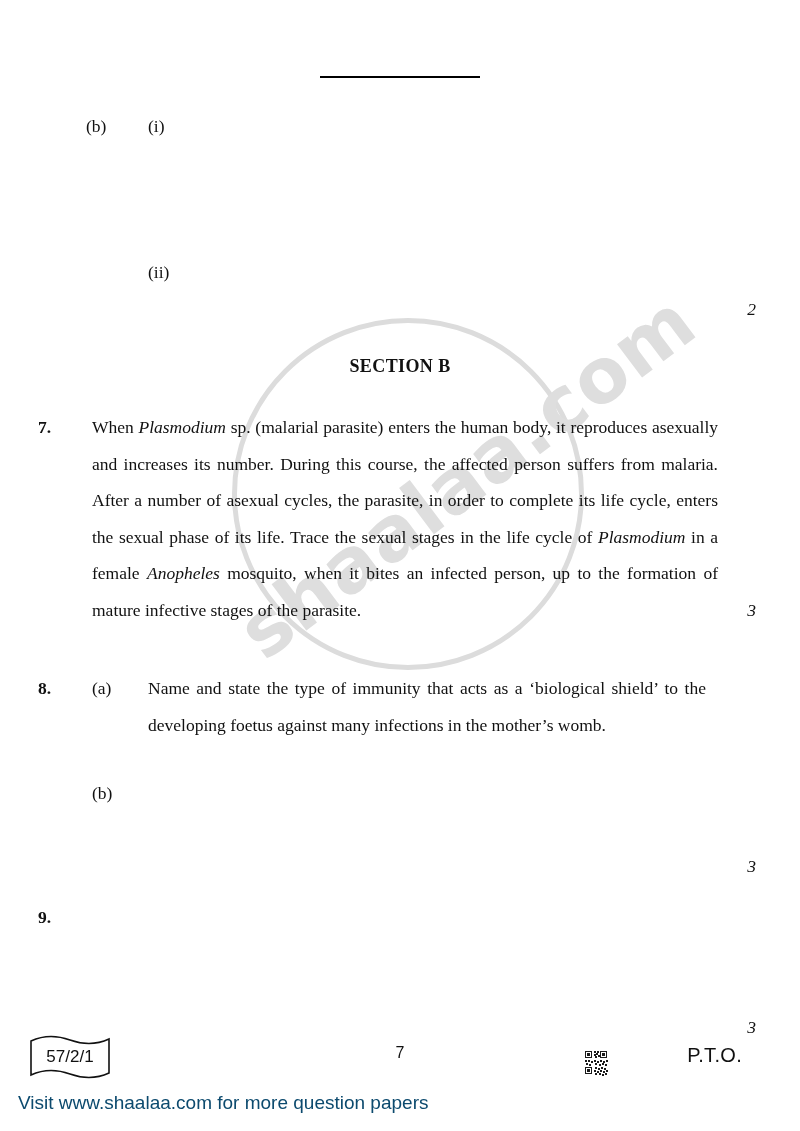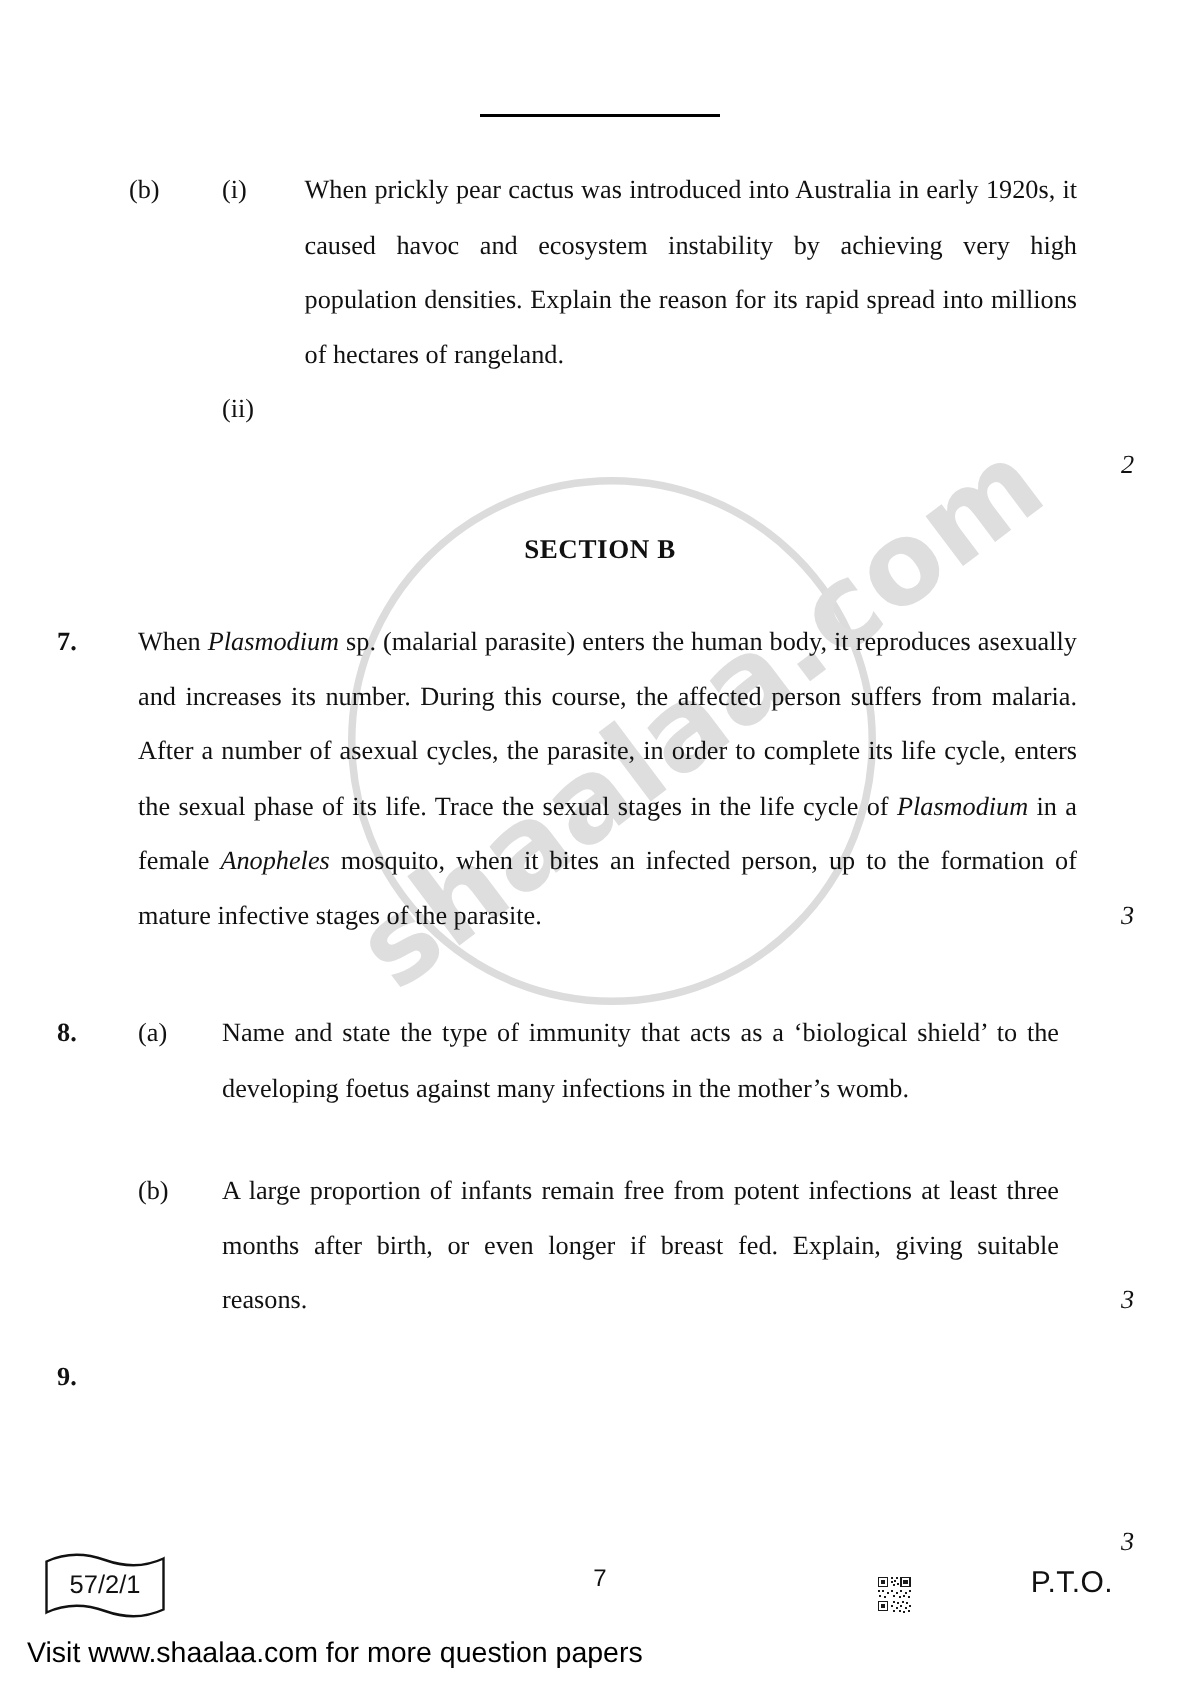--- a/index.html
+++ b/index.html
@@ -165,38 +165,37 @@
     font-family: "Liberation Sans", sans-serif;
     font-size: 20px;
     letter-spacing: 0.3px;
   }
   #site-footer {
     position: absolute;
     left: 18px;
     top: 1092px;
     font-family: "Liberation Sans", "DejaVu Sans", sans-serif;
     font-size: 19px;
-    color: #000000;
+    color: #0c4a6e;
     z-index: 3;
   }
 </style>
 </head>
 <body>
 
 <div id="watermark"></div>
 <div id="watermark-text">shaalaa.com</div>
 
 <div id="page">
 
   <div id="top-rule"></div>
 
   <div class="qblock" style="top:108px;">
     <span class="marker" style="left:86px;">(b)</span>
     <span class="marker" style="left:148px;">(i)</span>
-    <div class="bodytext ind-203">When prickly pear cactus was introduced into Australia in early 1920s, it caused havoc and ecosystem instability by achieving very high population densities. Explain the reason for its rapid spread into millions of hectares of rangeland.</div>
   </div>
 
   <div class="qblock" style="top:254px;">
     <span class="marker" style="left:148px;">(ii)</span>
     <span class="marks" style="top:36.5px;">2</span>
   </div>
 
   <div id="section-b">SECTION B</div>
 
   <div class="qblock" style="top:409px;">
@@ -206,21 +205,20 @@
   </div>
 
   <div class="qblock" style="top:670px;">
     <span class="marker bold" style="left:38px;">8.</span>
     <span class="marker" style="left:92px;">(a)</span>
     <div class="bodytext ind-148">Name and state the type of immunity that acts as a ‘biological shield’ to the developing foetus against many infections in the mother’s womb.</div>
   </div>
 
   <div class="qblock" style="top:775px;">
     <span class="marker" style="left:92px;">(b)</span>
-    <div class="bodytext ind-148">A large proportion of infants remain free from potent infections at least three months after birth, or even longer if breast fed. Explain, giving suitable reasons.</div>
     <span class="marks" style="top:73px;">3</span>
   </div>
 
   <div class="qblock" style="top:899px;">
     <span class="marker bold" style="left:38px;">9.</span>
     <span class="marks" style="top:109.5px;">3</span>
   </div>
 
   <div id="footer">
     <div id="code-banner">

